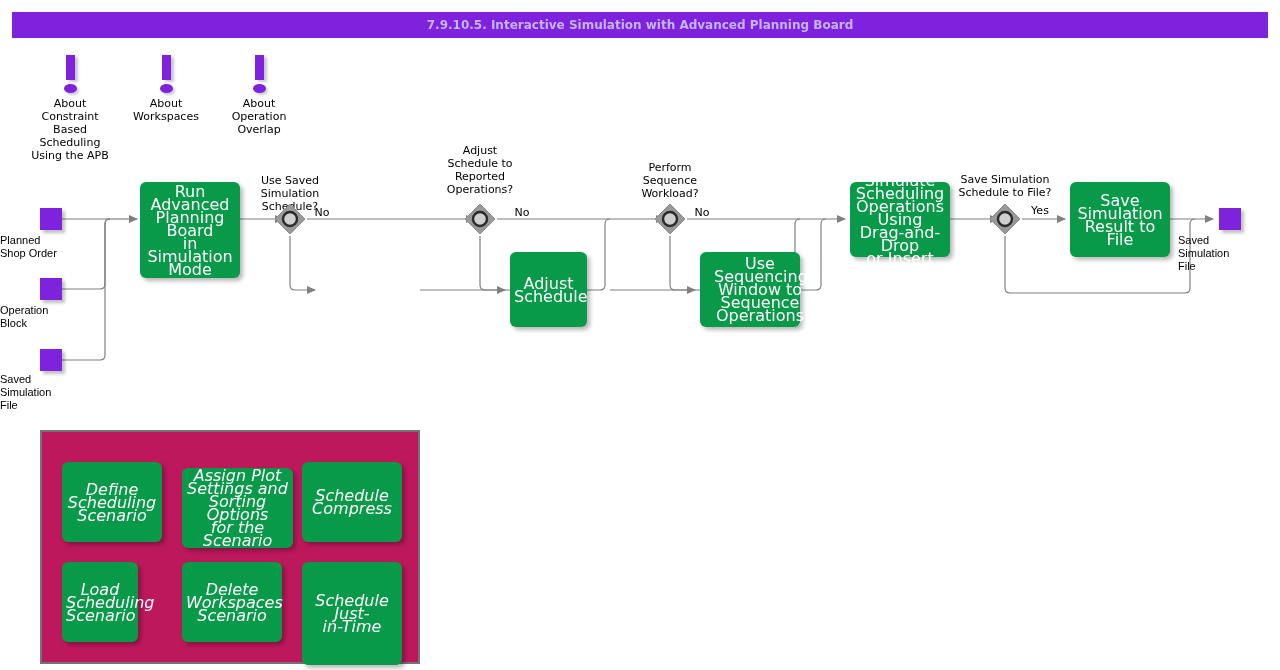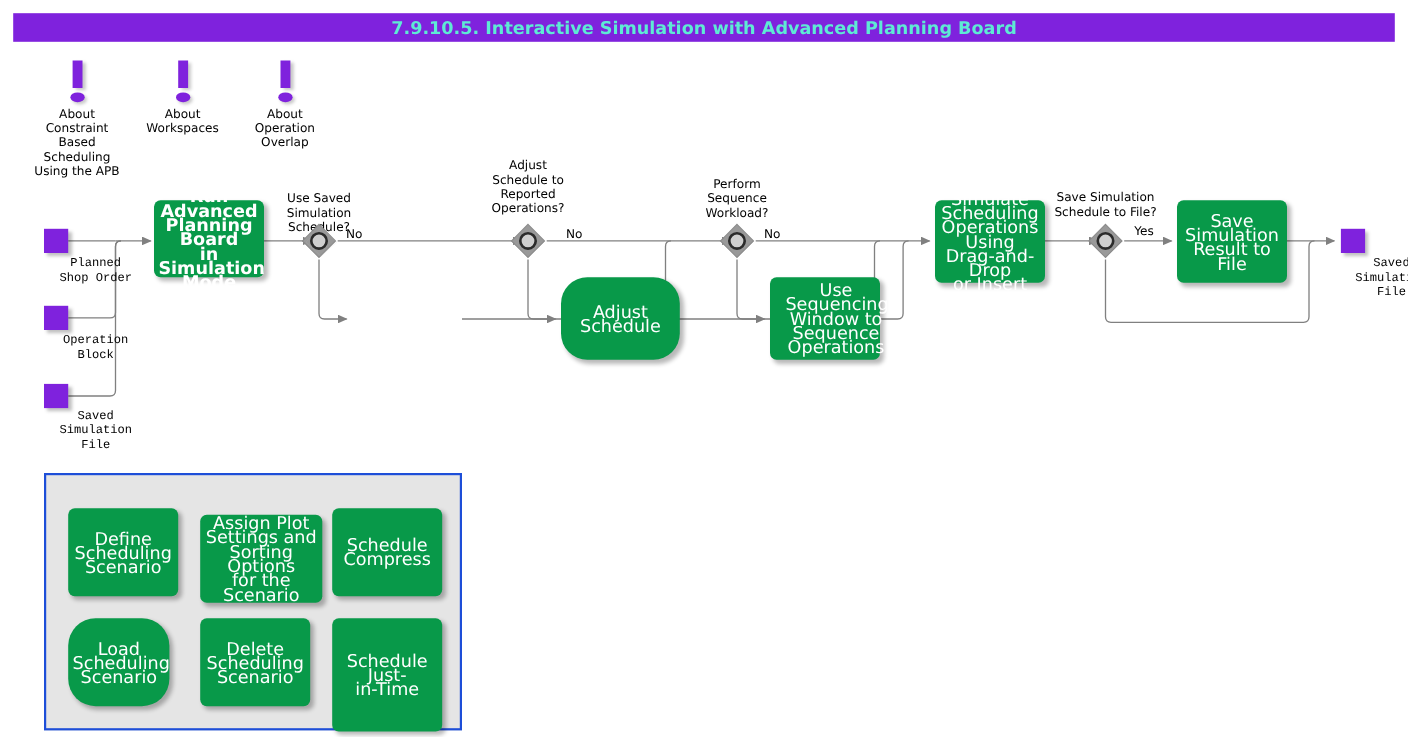--- a/index.html
+++ b/index.html
@@ -26,23 +26,23 @@
     left: 12px;
     top: 12px;
     width: 1256px;
     height: 26px;
     background: #7f22dd;
     display: flex;
     align-items: center;
     justify-content: center;
   }
   .titlebar .title-text {
-    color: #5eead4;
-    font-family: "DejaVu Sans", sans-serif;
-    font-size: 16px;
+    color: #c4b5fd;
+    font-family: "DejaVu Sans", sans-serif;
+    font-size: 12px;
     font-weight: bold;
     letter-spacing: 0px;
     white-space: nowrap;
   }
   
   #wires {
     position: absolute;
     left: 0;
     top: 0;
     width: 1280px;
@@ -74,24 +74,23 @@
     width: 22px;
     height: 22px;
     background: #7f22dd;
     box-shadow: 3px 3px 3px rgba(0,0,0,0.25);
   }
   .datalabel {
     position: absolute;
     font-size: 11px;
     line-height: 13px;
     color: #000000;
-    text-align: center;
+    text-align: left;
     white-space: pre-line;
-    font-family: Liberation Mono, monospace;
-    margin-left: 36px;
+    font-family: Liberation Sans, sans-serif;
   }
   
   .diamond {
     position: absolute;
     width: 34px;
     height: 34px;
   }
   
   .note {
     position: absolute;
@@ -146,23 +145,24 @@
     font-size: 11px;
     line-height: 13px;
     color: #000000;
     white-space: pre-line;
     text-align: center;
     font-family: "DejaVu Sans", sans-serif;
   }
   
   .panel {
     position: absolute;
-    border: 2px solid #1d4ed8;
-    background: #e5e5e5;
+    border: 2px solid #737373;
+    background: #be185d;
     box-sizing: border-box;
+    font-style: italic;
   }
 </style>
 </head>
 <body>
 
 <div id="canvas">
 
   <div class="titlebar">
     <div class="title-text">7.9.10.5. Interactive Simulation with Advanced Planning Board</div>
   </div>
@@ -251,29 +251,29 @@
   <div class="node datasq" style="left:40px; top:349px;"></div>
   <div class="datalabel" style="left:0px; top:373px; width:102px;">Saved
 Simulation
 File</div>
 
   <div class="node datasq" style="left:1219px; top:208px;"></div>
   <div class="datalabel" style="left:1178px; top:234px; width:102px;">Saved
 Simulation
 File</div>
 
-  <div class="node proc" style="left:140px; top:182px; width:100px; height:70px;font-weight:bold;">
+  <div class="node proc" style="left:140px; top:182px; width:100px; height:96px;">
     <span style="white-space:pre-line;">Run Advanced
 Planning Board
 in Simulation
 Mode</span>
   </div>
 
 
-  <div class="node proc" style="left:510px; top:252px; width:108px; height:75px;border-radius:24px;">
+  <div class="node proc" style="left:510px; top:252px; width:77px; height:75px;">
     <span style="white-space:pre-line;">Adjust Schedule</span>
   </div>
 
   <div class="node proc" style="left:700px; top:252px; width:100px; height:75px;">
     <span style="white-space:pre-line;margin-left:20px;">Use Sequencing
 Window to
 Sequence
 Operations</span>
   </div>
 
@@ -344,27 +344,27 @@
     <div class="node proc" style="left:140px; top:36px; width:111px; height:80px;">
       <span style="white-space:pre-line;">Assign Plot
 Settings and
 Sorting Options
 for the Scenario</span>
     </div>
     <div class="node proc" style="left:260px; top:30px; width:100px; height:80px;">
       <span style="white-space:pre-line;">Schedule
 Compress</span>
     </div>
-    <div class="node proc" style="left:20px; top:130px; width:92px; height:80px;border-radius:25px;">
+    <div class="node proc" style="left:20px; top:130px; width:76px; height:80px;">
       <span style="white-space:pre-line;">Load Scheduling
 Scenario</span>
     </div>
     <div class="node proc" style="left:140px; top:130px; width:100px; height:80px;">
       <span style="white-space:pre-line;">Delete
-Scheduling
+Workspaces
 Scenario</span>
     </div>
     <div class="node proc" style="left:260px; top:130px; width:100px; height:103px;">
       <span style="white-space:pre-line;">Schedule Just-
 in-Time</span>
     </div>
   </div>
 
 </div>
 

